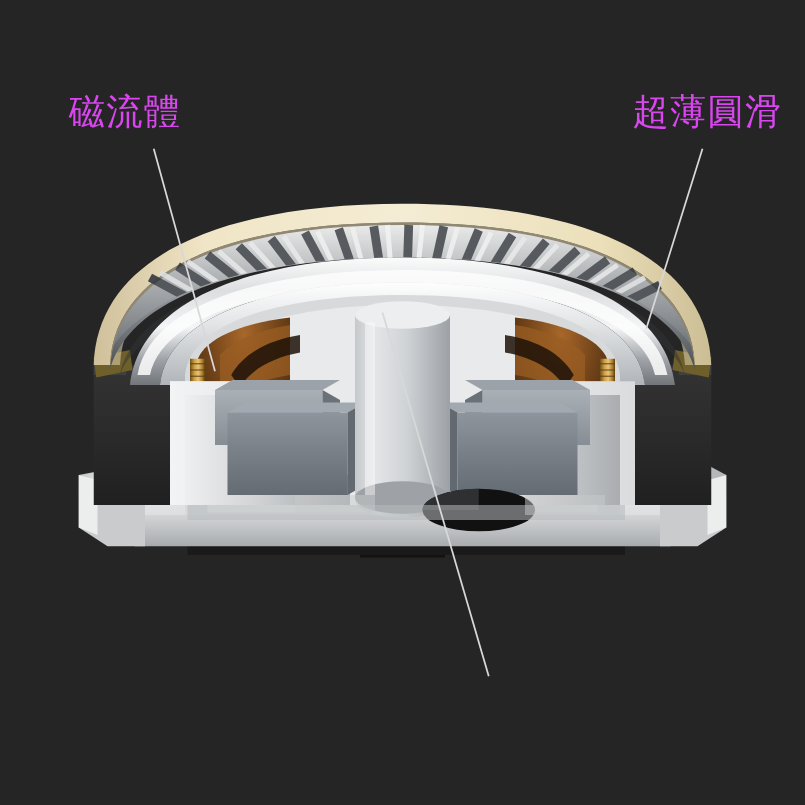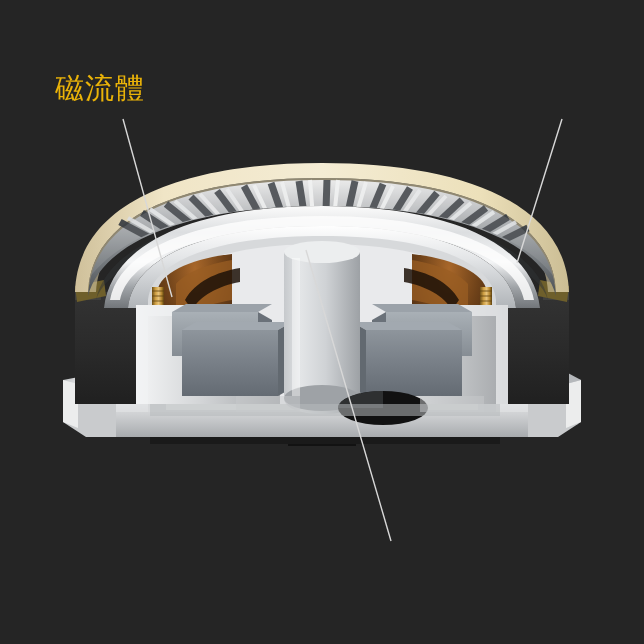--- a/index.html
+++ b/index.html
@@ -20,26 +20,26 @@
   }
   #figure {
     position: absolute;
     left: 0;
     top: 0;
     width: 644px;
     height: 644px;
   }
   .callout {
     position: absolute;
-    color: #eab308;
+    color: #d946ef;
     font-size: 29px;
     line-height: 1;
     letter-spacing: 1px;
     white-space: nowrap;
-    font-family: Liberation Mono, monospace;
+    font-family: Liberation Serif, serif;
     text-rendering: geometricPrecision;
   }
   #label-ferrofluid { left: 55px;  top: 76px; }
   #label-slim       { left: 506px; top: 76px; }
   #label-diaphragm  { left: 329px; top: 548px; }
 </style>
 </head>
 <body>
 
 <div id="stage">
@@ -378,15 +378,16 @@
         <line x1="123" y1="119" x2="172" y2="297"></line>
         <line x1="562" y1="119" x2="517" y2="263"></line>
         <line x1="306" y1="250" x2="391" y2="541"></line>
       </g>
 
     </g>
   </svg>
 
   <div class="callout" id="label-ferrofluid">磁流體</div>
 
+  <div class="callout" id="label-slim">超薄圓滑</div>
 
 
 </div>
 
 </body></html>

